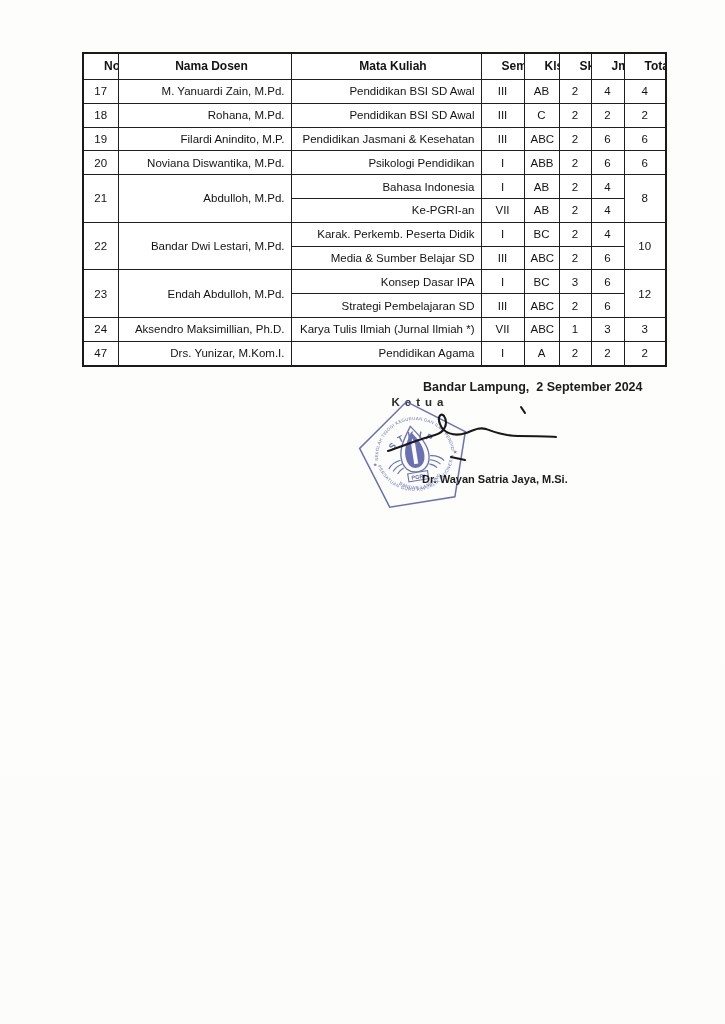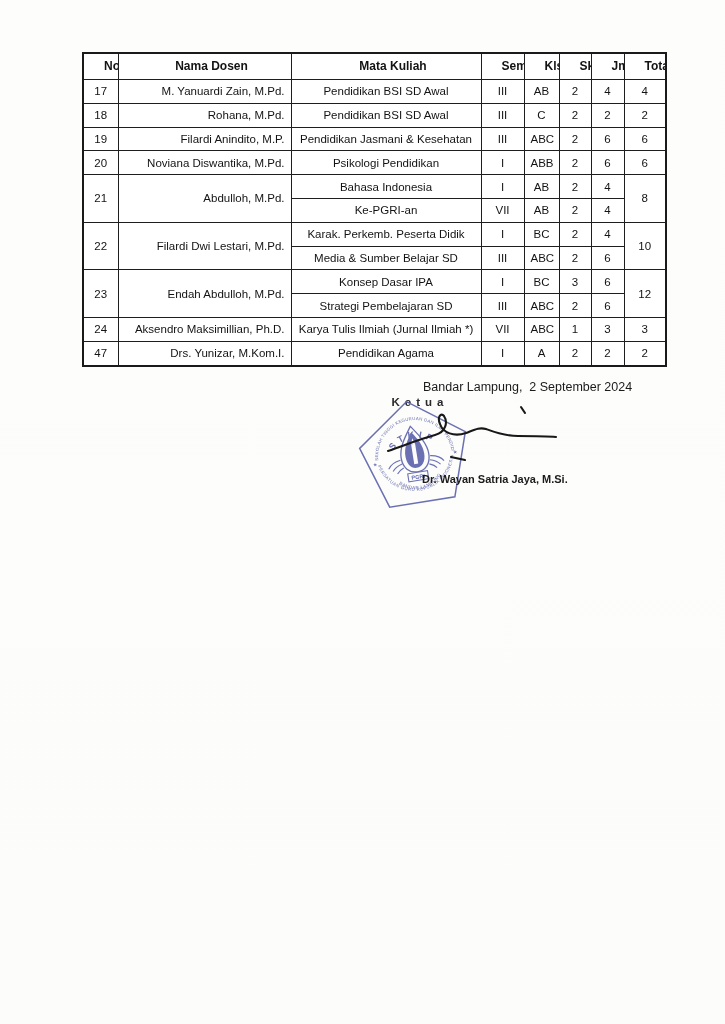--- a/index.html
+++ b/index.html
@@ -30,27 +30,27 @@
     overflow:hidden;
     white-space:nowrap;
     background:#fff;
   }
   table.schedule{border:2px solid #1a1a1a;}
   table.schedule th{
     font-weight:700;font-size:12px;text-align:center;height:25px;padding-left:20px;
   }
   td.c-no{text-align:center;}
   td.c-dosen{text-align:right;padding-left:9px;}
-  td.c-mk{text-align:center;padding-left:9px;}
+  td.c-mk{text-align:right;padding-left:9px;}
   td.c-sem,td.c-kls,td.c-sks,td.c-jml,td.c-total{text-align:center;}
 
   
   .place-date{
     position:absolute;left:423px;top:380px;
-    font-size:12.5px;font-weight:400;white-space:pre;
+    font-size:12.5px;font-weight:700;white-space:pre;
     color:#1b1b1b;
   }
   .signer-title{
     position:absolute;left:390px;top:396px;width:60px;
     font-size:11.5px;font-weight:700;letter-spacing:5px;text-align:center;
     color:#2a2a2a;
   }
   .signer-name{
     position:absolute;left:422px;top:473px;
     font-size:11px;font-weight:700;
@@ -140,21 +140,21 @@
         </tr>
         <tr>
           <td class="c-mk">Ke-PGRI-an</td>
           <td class="c-sem">VII</td>
           <td class="c-kls">AB</td>
           <td class="c-sks">2</td>
           <td class="c-jml">4</td>
         </tr>
         <tr>
           <td class="c-no" rowspan="2">22</td>
-          <td class="c-dosen" rowspan="2">Filardi Dwi Lestari, M.Pd.</td>
+          <td class="c-dosen" rowspan="2">Bandar Dwi Lestari, M.Pd.</td>
           <td class="c-mk">Karak. Perkemb. Peserta Didik</td>
           <td class="c-sem">I</td>
           <td class="c-kls">BC</td>
           <td class="c-sks">2</td>
           <td class="c-jml">4</td>
           <td class="c-total" rowspan="2">10</td>
         </tr>
         <tr>
           <td class="c-mk">Media &amp; Sumber Belajar SD</td>
           <td class="c-sem">III</td>

